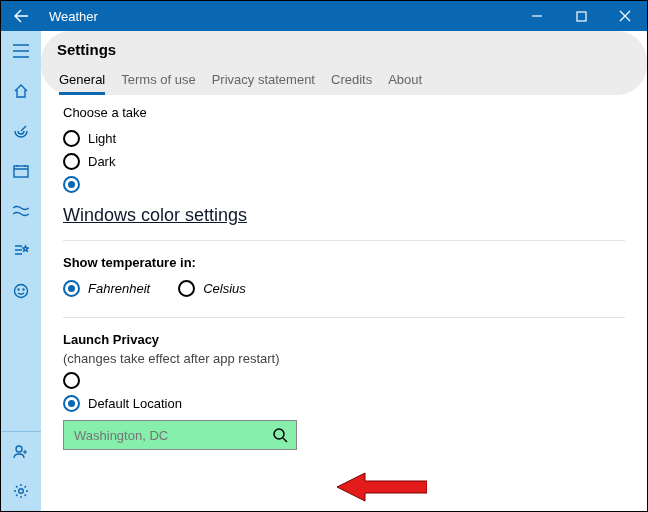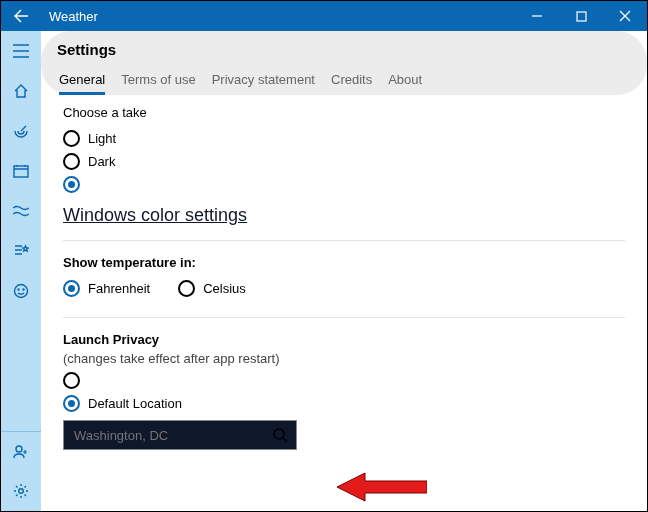--- a/index.html
+++ b/index.html
@@ -31,23 +31,23 @@
   .content { flex:1; overflow:hidden; padding: 8px 22px 8px 22px; position:relative; }
   .section-label { font-size:13px; color:#000; margin-top:2px; }
   .radio-group { margin-top:10px; }
   .radio { display:flex; align-items:center; gap:8px; margin: 6px 0; font-size:13px; }
   .radio .circle { width:17px; height:17px; border:2px solid #000; border-radius:50%; display:flex; align-items:center; justify-content:center; }
   .radio.selected .circle { border-color:#0a67b2; }
   .radio.selected .dot { width:7px; height:7px; border-radius:50%; background:#0a67b2; }
   .link { color:#0f172a; text-decoration: underline; font-size:18px; display:inline-block; margin-top:6px; }
   .divider { border:none; border-top:1px solid #e2e2e2; margin: 14px 0; }
   .section-head { font-weight:700; font-size:13px; margin-bottom:4px; }
-  .row-radios { display:flex; gap:28px; margin-top:2px; }
+  .row-radios { display:flex; gap:28px; margin-top:2px;font-style:italic; }
   .subtext { font-size:13px; color:#444; margin-top:2px; }
-  .searchbox { margin-top:8px; width:234px; height:30px; border:1px solid #888; display:flex; align-items:center; padding: 0 6px 0 10px; background:#0f172a; }
+  .searchbox { margin-top:8px; width:234px; height:30px; border:1px solid #888; display:flex; align-items:center; padding: 0 6px 0 10px; background:#86efac; }
   .searchbox input { flex:1; border:none; outline:none; font-size:13px; color:#777; background:transparent; }
   .searchbox .sicon { width:20px; height:20px; display:flex; align-items:center; justify-content:center; }
   
   .arrow { position:absolute; left:296px; bottom:6px; }
   .arrow svg { display:block; }
 </style>
 </head>
 <body>
 
 <div class="window">

